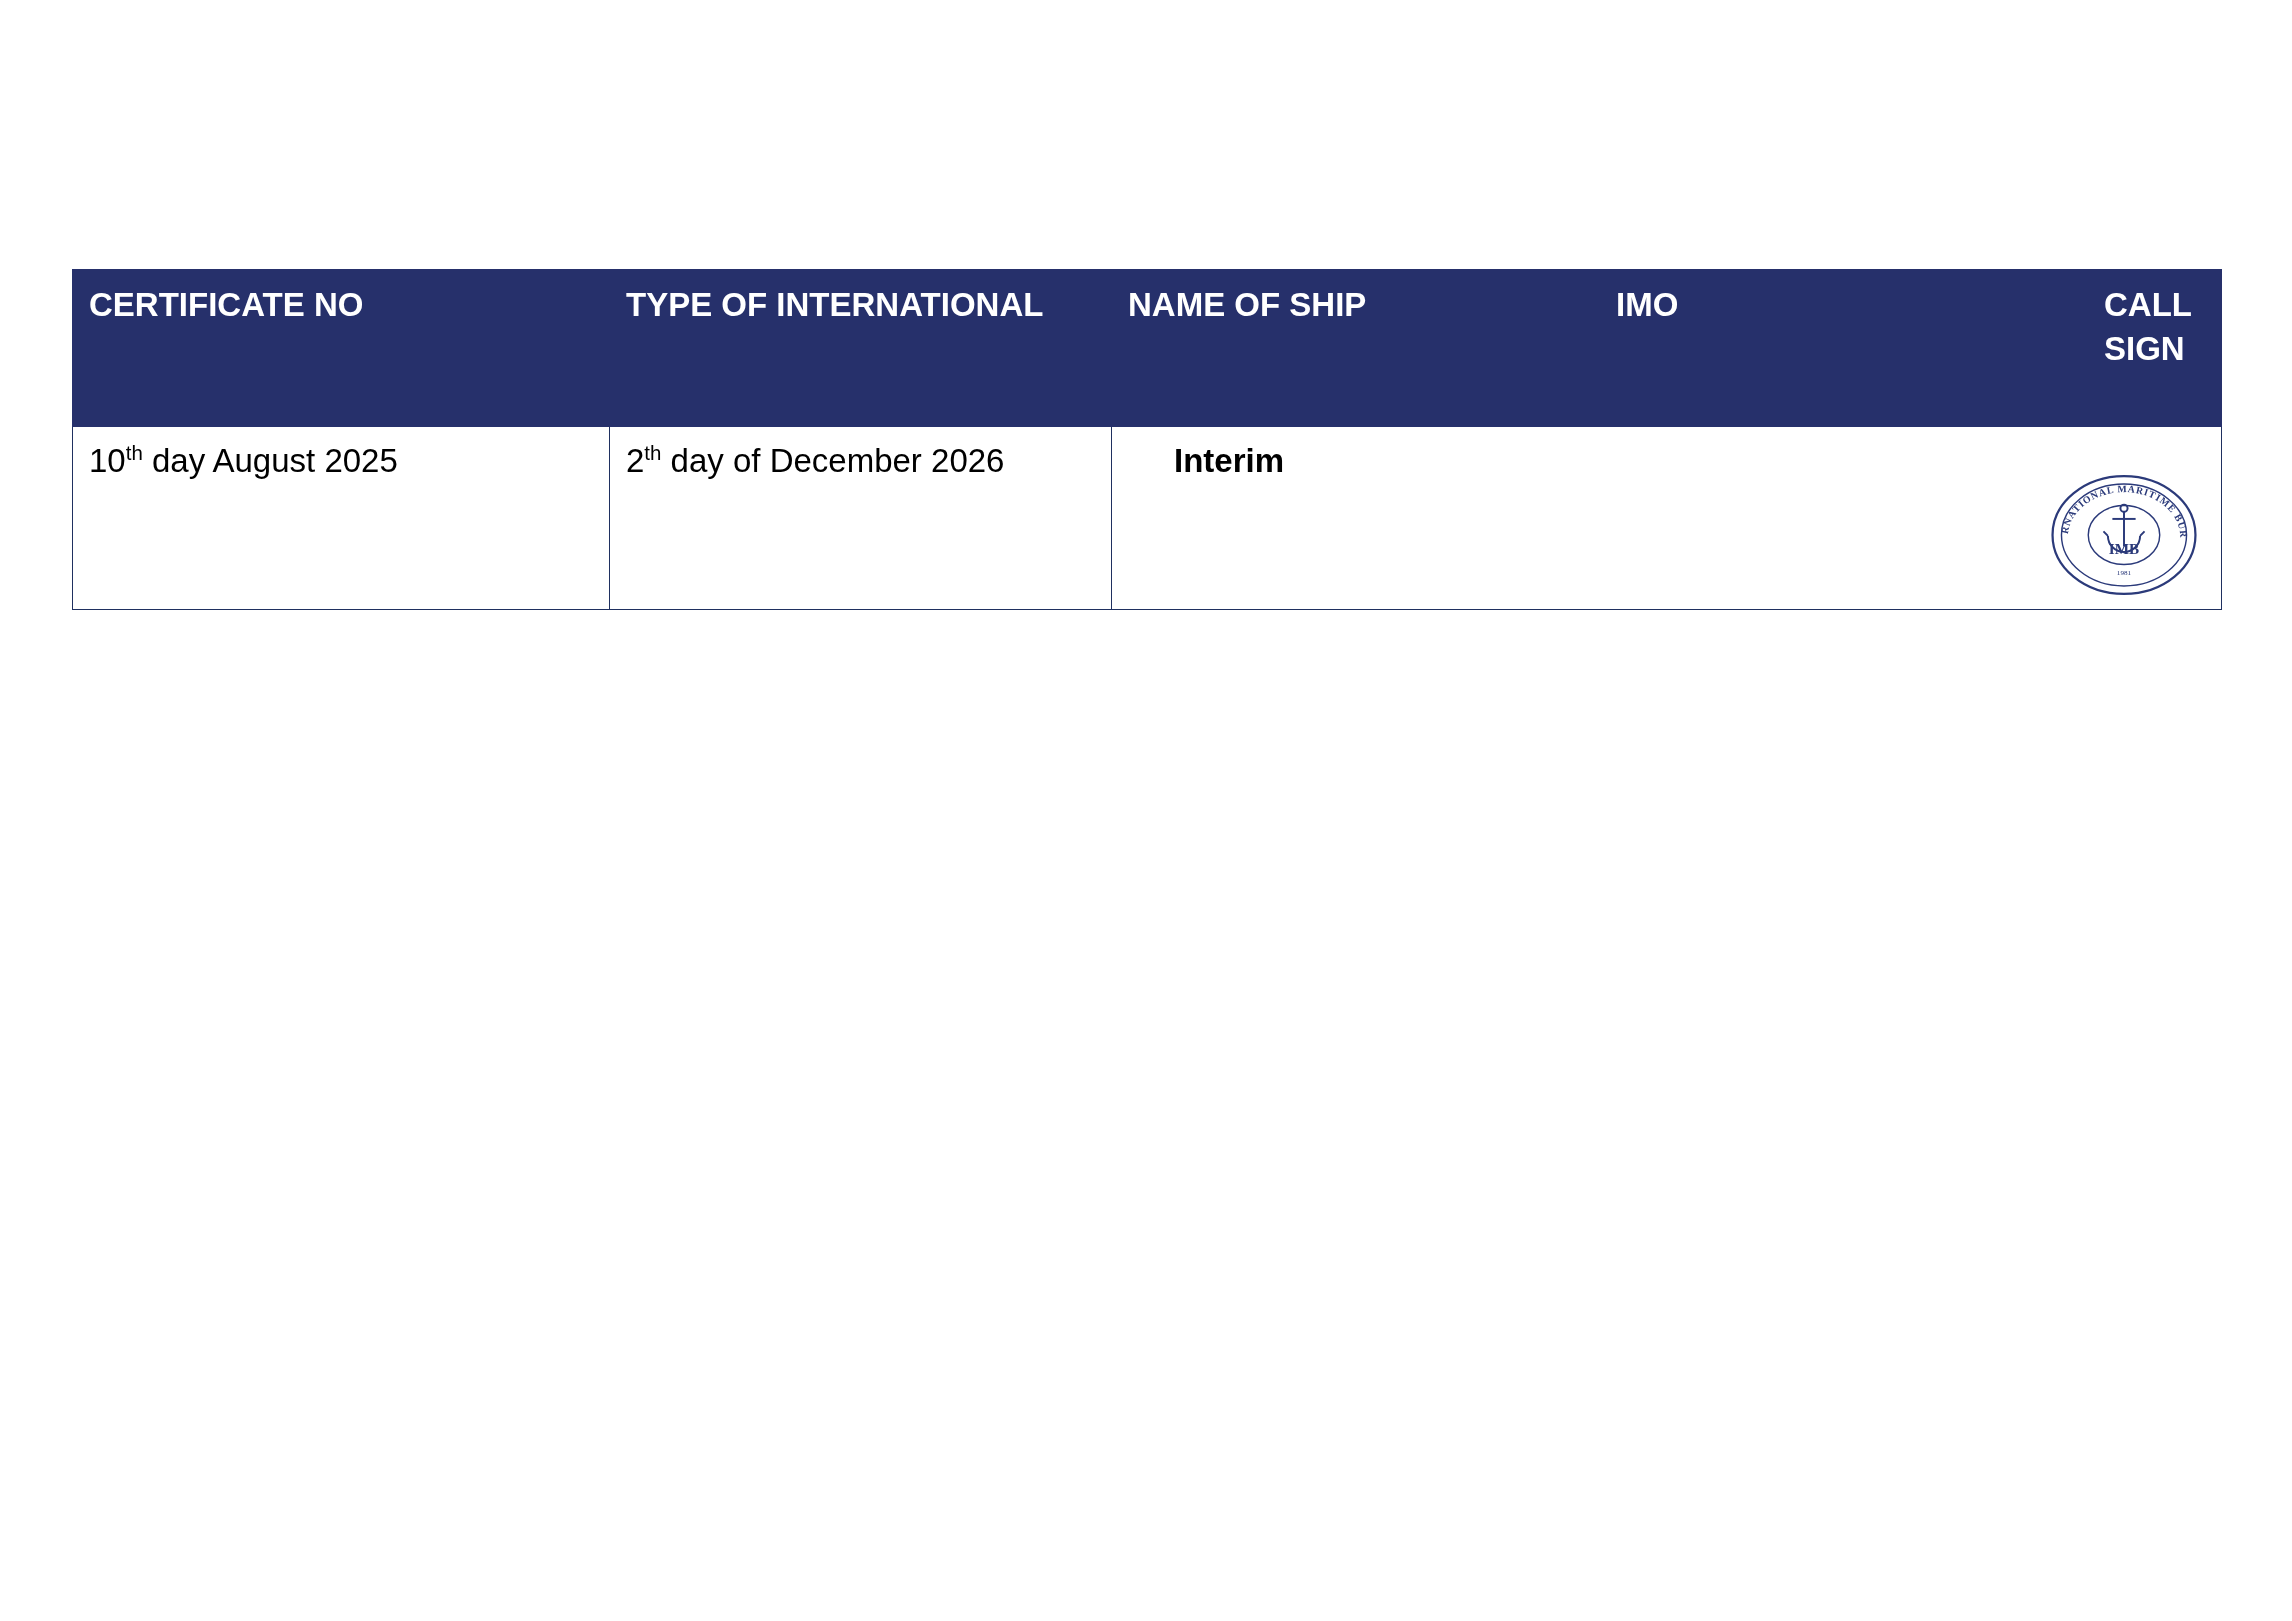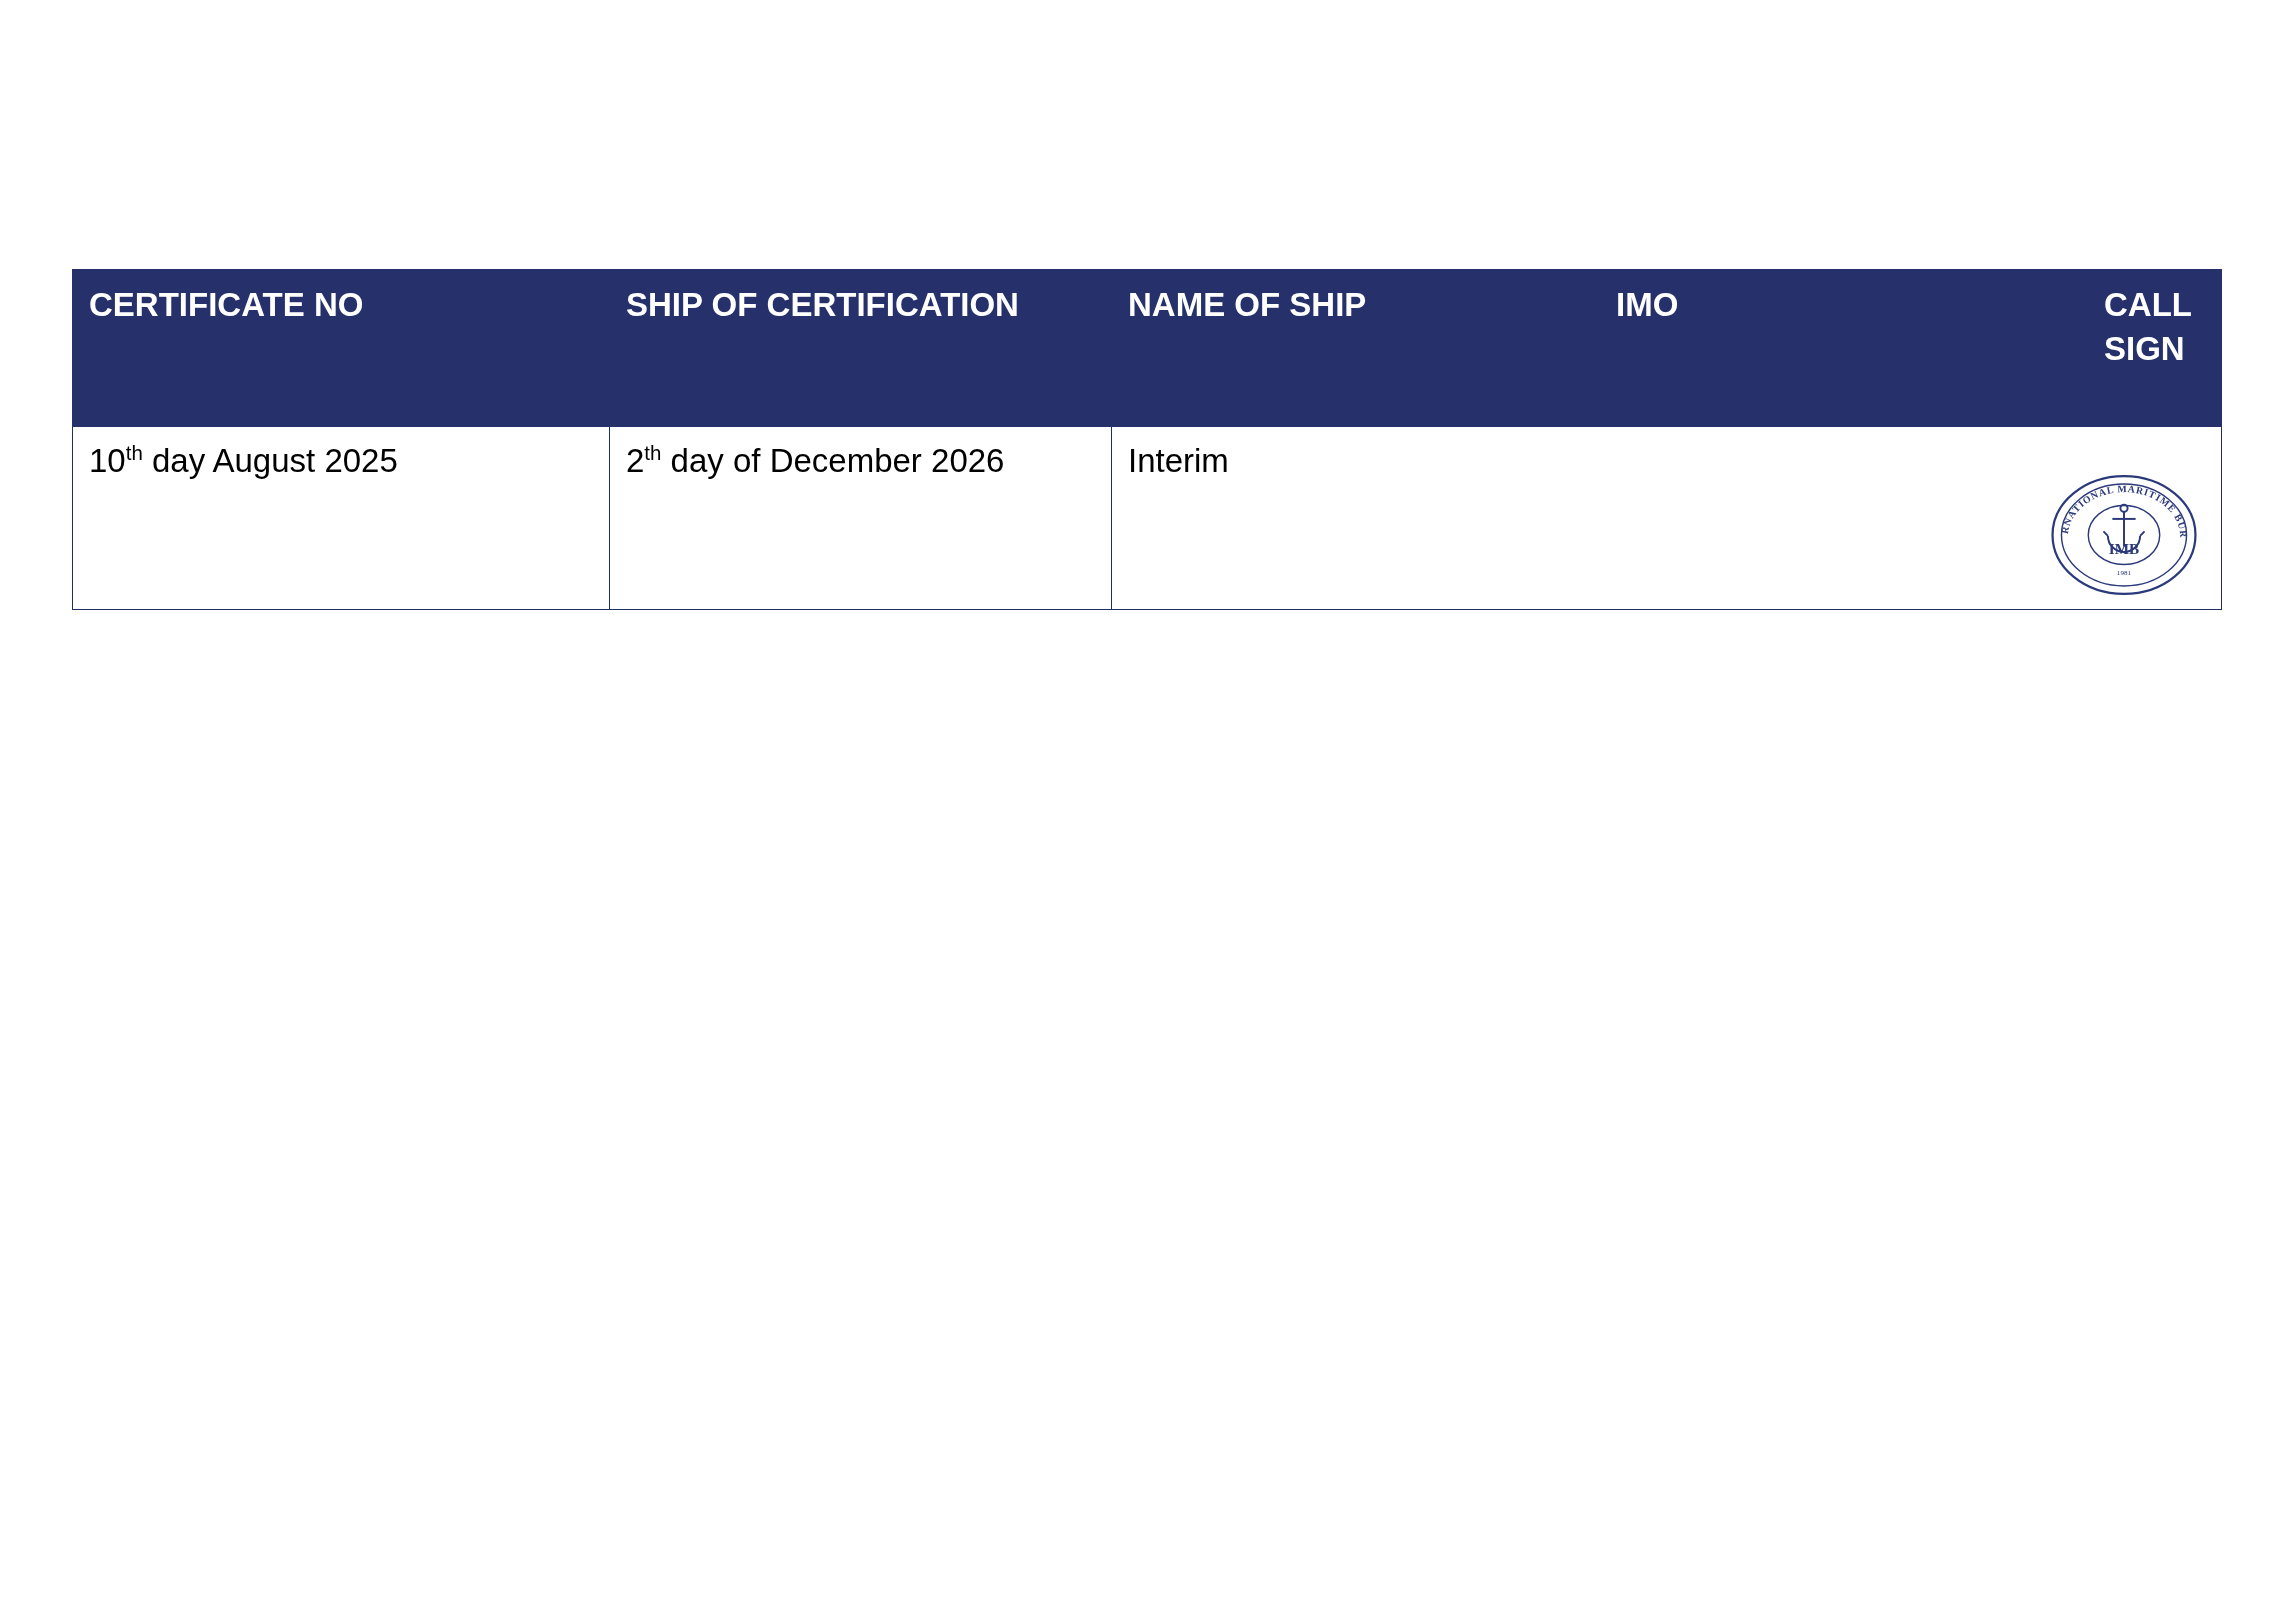--- a/index.html
+++ b/index.html
@@ -55,21 +55,21 @@
 
   .data-row1 td { height: 204px; }
   .data-row2 td { height: 152px; }
 
   .col1 { width: 537px; }
   .col2 { width: 502px; }
   .col3 { width: 488px; }
   .col4 { width: 488px; }
   .col5 { width: 134px; }
 
-  .bold-val { font-weight: 400; }
+  .bold-val { font-weight: 700; margin-left: 46px; }
 
   sup {
     font-size: 0.62em;
     vertical-align: super;
     line-height: 0;
   }
 
   .status-cell {
     position: relative;
   }
@@ -91,21 +91,21 @@
     <colgroup>
       <col class="col1">
       <col class="col2">
       <col class="col3">
       <col class="col4">
       <col class="col5">
     </colgroup>
     <tbody>
       <tr class="hdr hdr-row1">
         <td>CERTIFICATE NO</td>
-        <td>SHIP OF CERTIFICATION</td>
+        <td>TYPE OF INTERNATIONAL</td>
         <td>NAME OF SHIP</td>
         <td>IMO</td>
         <td>CALL SIGN</td>
       </tr>
       <tr class="data-row2">
         <td><span>10</span><sup>th</sup><span> day August 2025</span></td>
         <td><span>2</span><sup>th</sup><span> day of December 2026</span></td>
         <td colspan="3" class="status-cell">
           <span class="bold-val">Interim</span>
           <svg class="seal" viewBox="0 0 170 150" style="font-size:37px">

